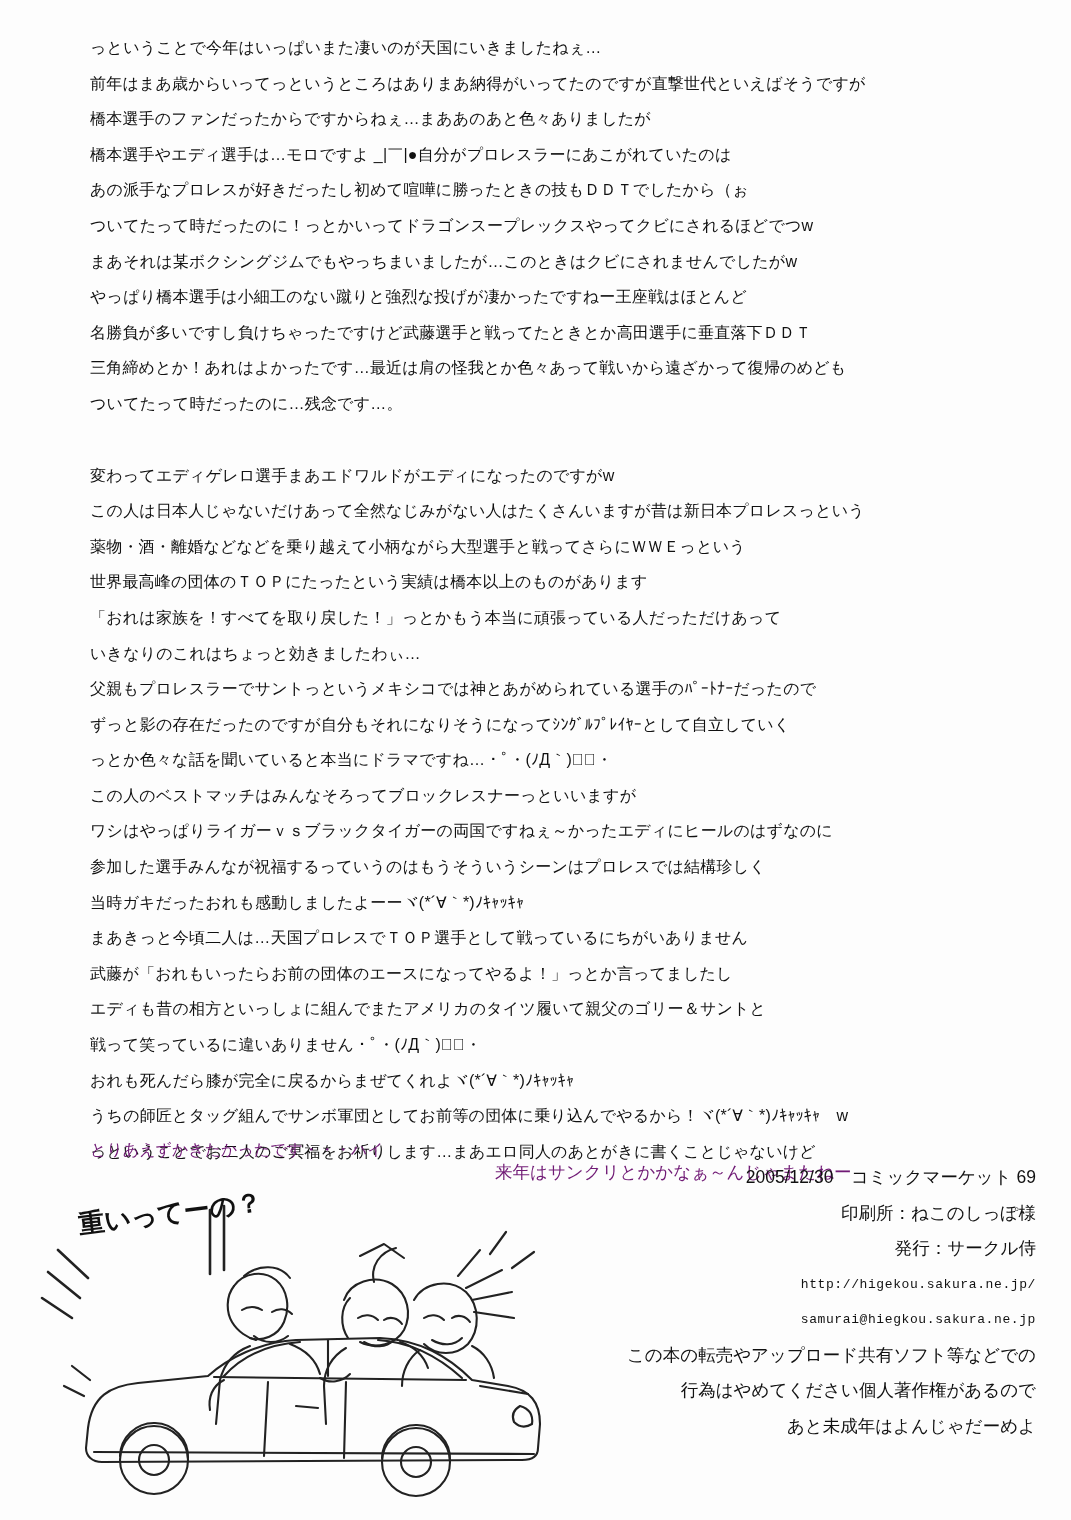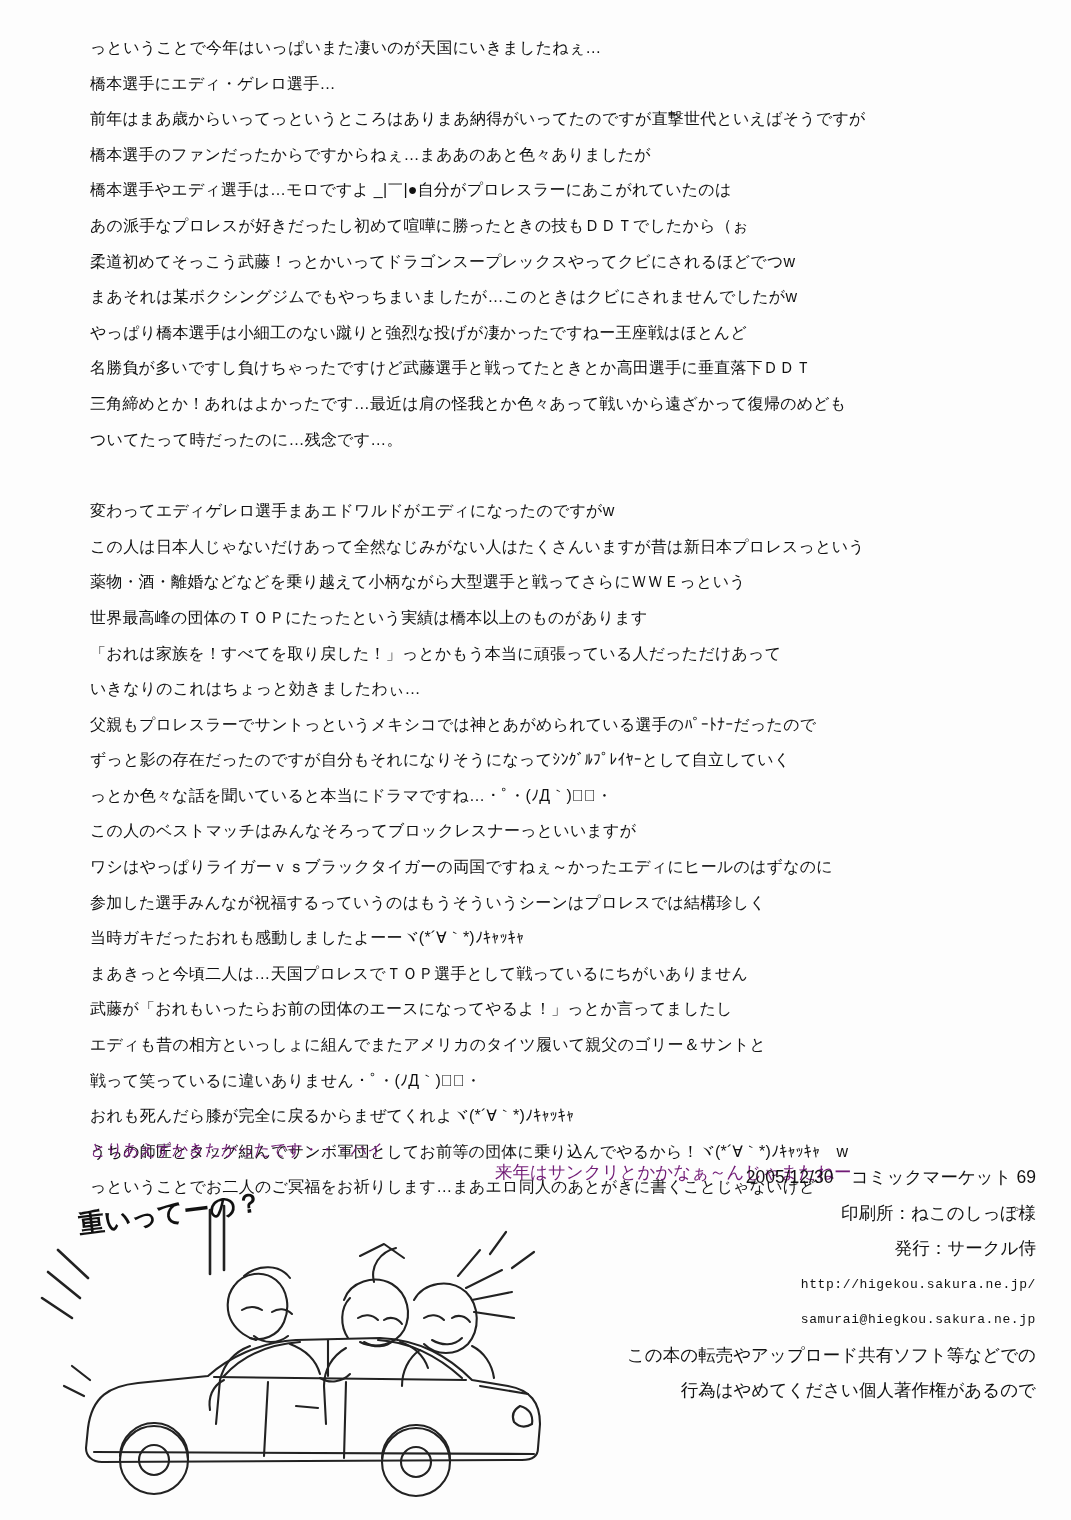--- a/index.html
+++ b/index.html
@@ -97,26 +97,25 @@
   }
 </style>
 </head>
 <body>
 
 <div class="page">
 
   <div class="afterword">
     <div class="para">
       <div class="line">っということで今年はいっぱいまた凄いのが天国にいきましたねぇ…</div>
-      <div class="line">橋本選手にエディ・ゲレロ選手…</div>
       <div class="line">前年はまあ歳からいってっというところはありまあ納得がいってたのですが直撃世代といえばそうですが</div>
       <div class="line">橋本選手のファンだったからですからねぇ…まああのあと色々ありましたが</div>
       <div class="line">橋本選手やエディ選手は…モロですよ _|￣|●自分がプロレスラーにあこがれていたのは</div>
       <div class="line">あの派手なプロレスが好きだったし初めて喧嘩に勝ったときの技もＤＤＴでしたから（ぉ</div>
-      <div class="line">柔道初めてそっこう武藤！っとかいってドラゴンスープレックスやってクビにされるほどでつw</div>
+      <div class="line">ついてたって時だったのに！っとかいってドラゴンスープレックスやってクビにされるほどでつw</div>
       <div class="line">まあそれは某ボクシングジムでもやっちまいましたが…このときはクビにされませんでしたがw</div>
       <div class="line">やっぱり橋本選手は小細工のない蹴りと強烈な投げが凄かったですねー王座戦はほとんど</div>
       <div class="line">名勝負が多いですし負けちゃったですけど武藤選手と戦ってたときとか高田選手に垂直落下ＤＤＴ</div>
       <div class="line">三角締めとか！あれはよかったです…最近は肩の怪我とか色々あって戦いから遠ざかって復帰のめども</div>
       <div class="line">ついてたって時だったのに…残念です…。</div>
     </div>
 
     <div class="para-gap"></div>
 
     <div class="para">
@@ -148,20 +147,21 @@
   <div class="signoff">来年はサンクリとかかなぁ～んじゃまたねー</div>
 
   <div class="colophon">
     <div class="cl">2005/12/30　コミックマーケット 69</div>
     <div class="cl">印刷所：ねこのしっぽ様</div>
     <div class="cl">発行：サークル侍</div>
     <div class="cl mono">http://higekou.sakura.ne.jp/</div>
     <div class="cl mono">samurai@hiegkou.sakura.ne.jp</div>
     <div class="cl">この本の転売やアップロード共有ソフト等などでの</div>
     <div class="cl">行為はやめてください個人著作権があるので</div>
+    <div class="cl">あと未成年はよんじゃだーめよ</div>
   </div>
 
   <div class="handtext">重いってーの？</div>
 
   <div class="sketch">
     <svg width="540" height="310" viewBox="0 0 540 310" fill="none" stroke="#222" stroke-width="2.1" stroke-linecap="round" stroke-linejoin="round">
 
       <g stroke-width="2.6">
         <path d="M30 60 L60 88"></path>
         <path d="M20 82 L52 108"></path>

